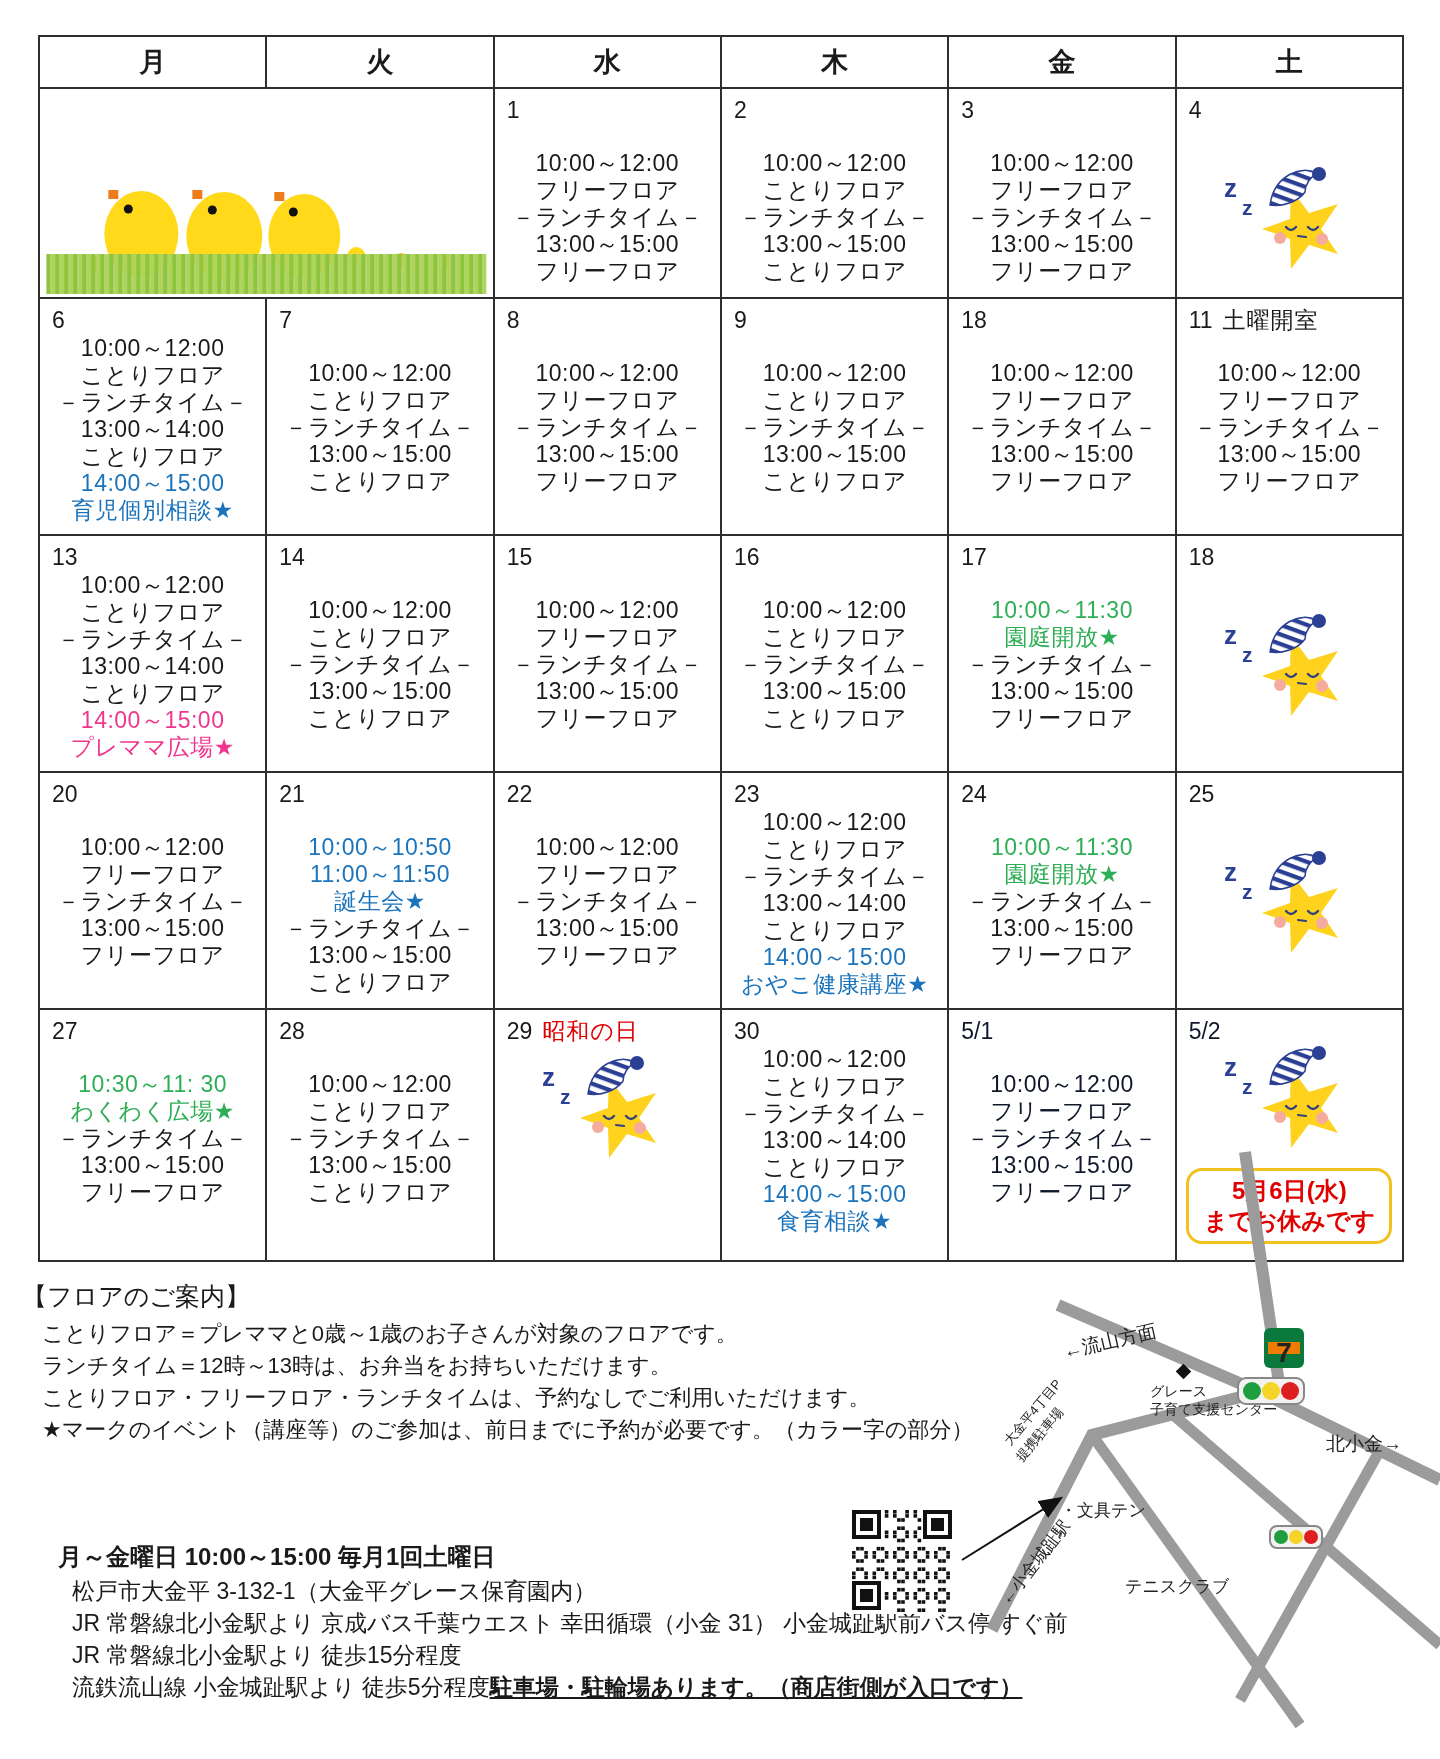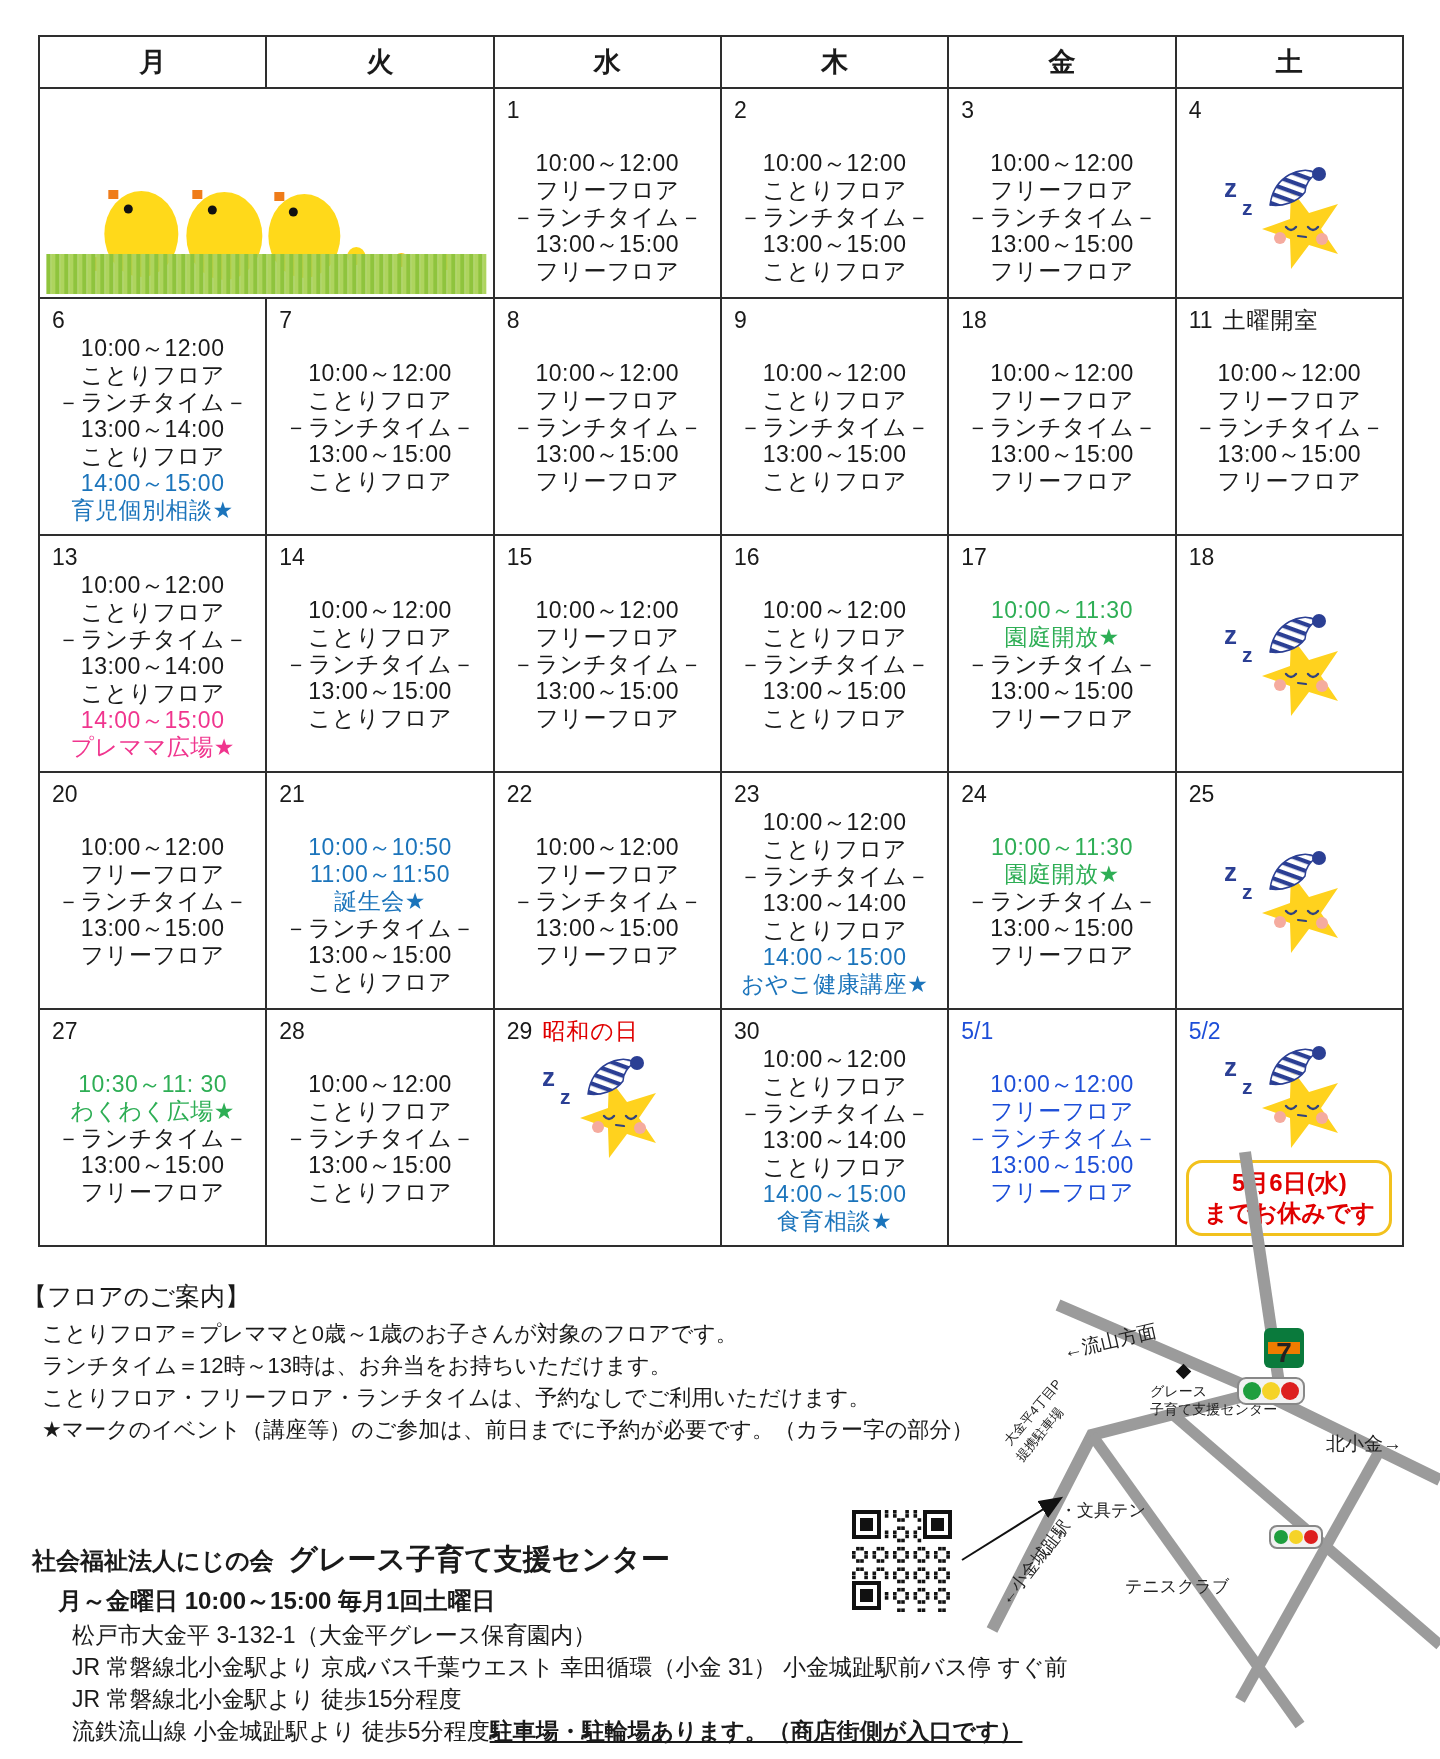--- a/index.html
+++ b/index.html
@@ -11,29 +11,29 @@
   .calendar th,.calendar td{border:2px solid #2e2e2e;}
   .calendar thead th{height:50px;font-size:27px;font-weight:bold;text-align:center;padding:0;}
   .calendar tbody tr{height:237px;}
   .calendar tbody tr:first-child{height:210px;}
   .calendar td{vertical-align:top;padding:2px 2px 0 2px;background:#fff;}
   .day-row{font-size:23px;line-height:30px;text-align:left;padding:4px 0 0 10px;white-space:nowrap;}
   .day-suffix{margin-left:10px;letter-spacing:1px;}
   .gap{height:25px;}
   .line{font-size:23px;line-height:27px;text-align:center;letter-spacing:0.5px;}
   .c-k{color:#1a1a1a;} .c-b{color:#1b74bb;} .c-g{color:#2eae55;}
-  .c-p{color:#f0358e;} .c-r{color:#e00000;} .c-gr{color:#1d4ed8;}
+  .c-p{color:#f0358e;} .c-r{color:#e00000;} .c-gr{color:#0f172a;}
   td.rel{position:relative;}
   .chicks-wrap{position:absolute;left:3px;right:3px;bottom:3px;}
   .chicks-wrap svg{display:block;width:100%;height:170px;}
   .illu{display:flex;justify-content:center;}
   .illu.star-mid{margin-top:36px;}
   .illu.star-low{margin-top:4px;}
   .illu.star-top{margin-top:-6px;}
-  .notice-box{margin:8px auto;width:196px;border:3px solid #f2c11d;border-radius:16px;
+  .notice-box{margin:16px auto;width:196px;border:3px solid #f2c11d;border-radius:16px;
     background:#fff;color:#e00000;text-align:center;font-size:24px;line-height:30px;
     padding:5px 2px;font-weight:bold;}
   
   .notes{position:absolute;left:22px;top:1280px;width:920px;}
   .notes-title{font-size:25px;line-height:32px;margin-bottom:6px;}
   .notes-line{font-size:22px;line-height:32px;padding-left:20px;white-space:nowrap;}
   .notes-line.phone{padding-left:26px;font-size:24px;}
   
   .org{position:absolute;left:32px;top:1540px;width:950px;}
   .org-name-row{white-space:nowrap;margin-bottom:4px;}
@@ -440,24 +440,20 @@
 
 <section class="notes">
   <div class="notes-title">【フロアのご案内】</div>
   <div class="notes-line">ことりフロア＝プレママと0歳～1歳のお子さんが対象のフロアです。</div>
   <div class="notes-line">ランチタイム＝12時～13時は、お弁当をお持ちいただけます。</div>
   <div class="notes-line">ことりフロア・フリーフロア・ランチタイムは、予約なしでご利用いただけます。</div>
   <div class="notes-line">★マークのイベント（講座等）のご参加は、前日までに予約が必要です。（カラー字の部分）</div>
 </section>
 
 <section class="org">
-  <div class="org-name-row">
-    <span class="org-prefix">社会福祉法人にじの会</span>
-    <span class="org-title">グレース子育て支援センター</span>
-  </div>
   <div class="org-hours">月～金曜日 10:00～15:00 毎月1回土曜日</div>
   <div class="org-line">松戸市大金平 3-132-1（大金平グレース保育園内）</div>
   <div class="org-line">JR 常磐線北小金駅より 京成バス千葉ウエスト 幸田循環（小金 31） 小金城趾駅前バス停 すぐ前</div>
   <div class="org-line">JR 常磐線北小金駅より 徒歩15分程度</div>
   <div class="org-line">
     <span>流鉄流山線 小金城趾駅より 徒歩5分程度</span><span class="parking">駐車場・駐輪場あります。（商店街側が入口です）</span>
   </div>
 </section>
 
 <svg id="map-svg" width="700" height="619" viewBox="0 0 700 619">

